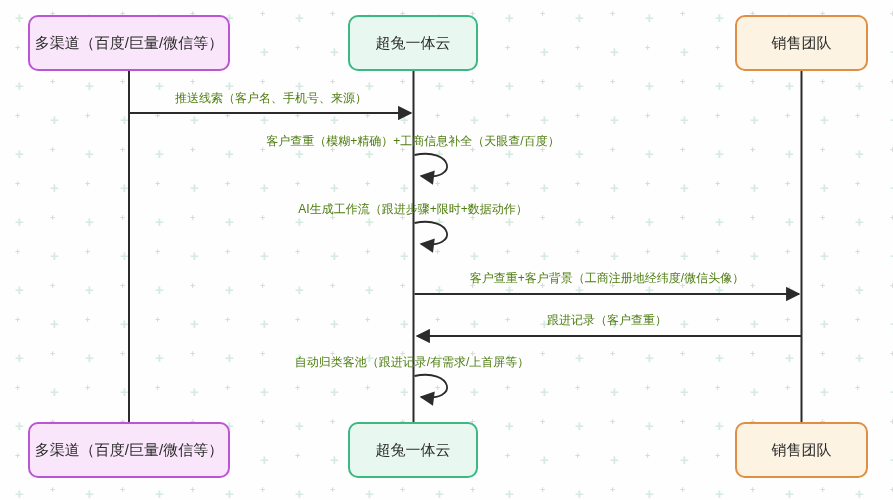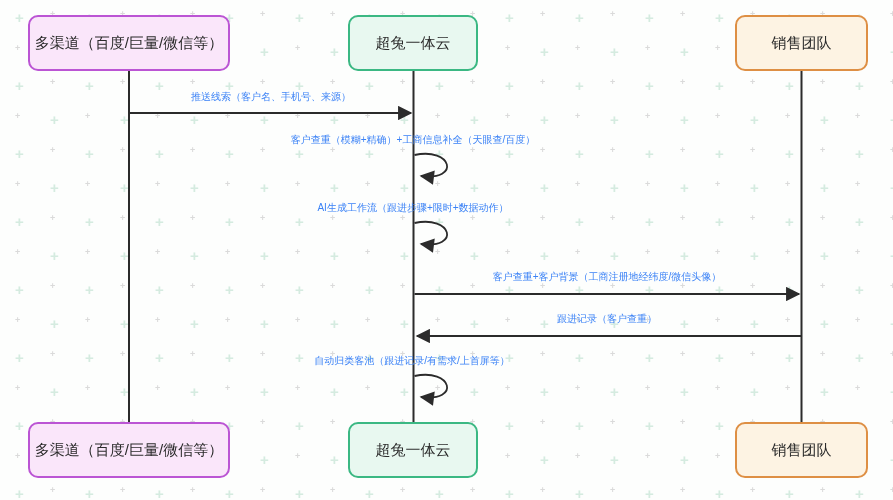--- a/index.html
+++ b/index.html
@@ -39,22 +39,22 @@
   .actor-orange{background:#fdf3e3;border-color:#de8f44;left:735px;width:133px;}
   .row-top .actor{top:15px;}
   .actor.b{top:422px;}
 
   
   .msg-label{
     position:absolute;
     z-index:2;
     transform:translateX(-50%);
     white-space:nowrap;
-    font-size:10px;
-    color:#3b82f6;
+    font-size:12px;
+    color:#4d7c0f;
   }
 </style>
 </head>
 <body>
 
 <div class="stage">
 
   <div id="pattern">
       <span class="pm pm-g" style="left: 15px; top: 10px; color: rgb(213, 235, 224);">+</span>
       <span class="pm pm-s" style="left: 50px; top: 10px; color: rgb(218, 218, 218);">+</span>

